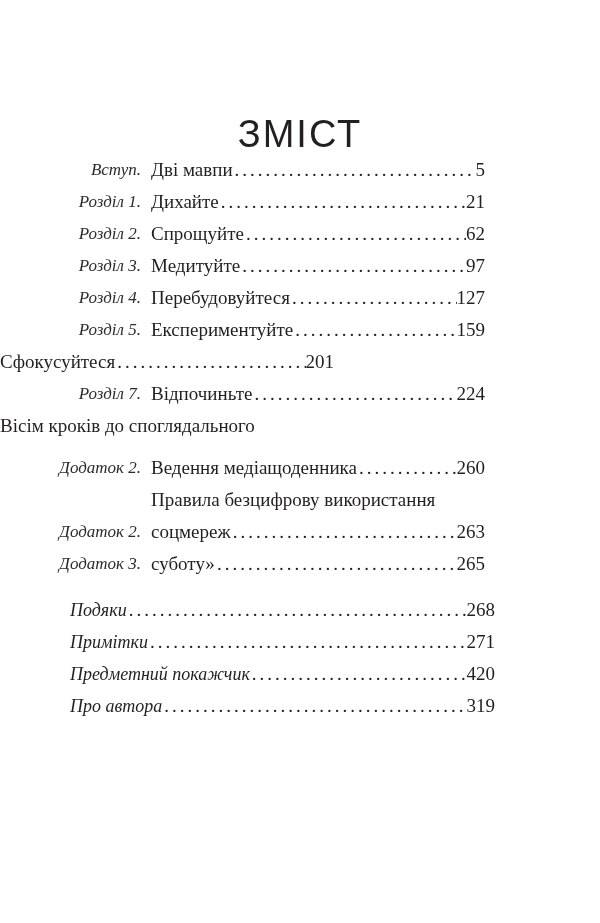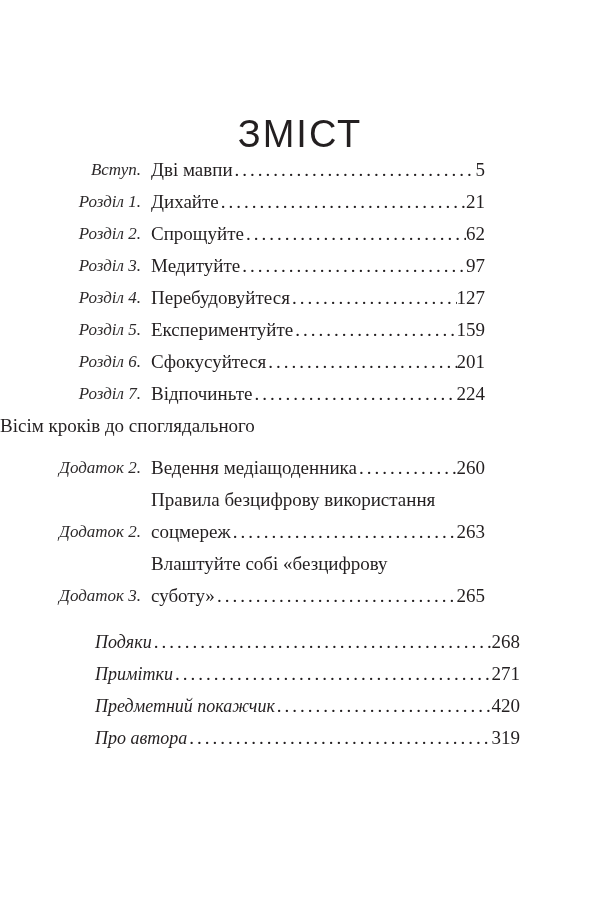--- a/index.html
+++ b/index.html
@@ -48,21 +48,21 @@
       flex: 0 0 151px;
       font-style: italic;
       font-size: 17px;
       color: #2d2a2b;
     }
     .entry .body {
       width: 334px;
       flex: 0 0 334px;
     }
     .entry.full .body {
-      margin-left: 95px;
+      margin-left: 70px;
       width: 425px;
       flex: 0 0 425px;
     }
     .line {
       display: flex;
       align-items: baseline;
       white-space: nowrap;
     }
     .line .title { flex: 0 0 auto; }
     .line .leader {
@@ -153,21 +153,20 @@
     <div class="body">
         <div class="line">
       <span class="title">Експериментуйте</span>
       <span class="leader"></span>
       <span class="page">159</span>
     </div>
       </div>
   </div>
 
   <div class="entry">
-    <span class="label">Розділ 6.</span>
     <div class="body">
         <div class="line">
       <span class="title">Сфокусуйтеся</span>
       <span class="leader"></span>
       <span class="page">201</span>
     </div>
       </div>
   </div>
 
   <div class="entry">
@@ -213,23 +212,20 @@
         <span class="leader"></span>
         <span class="page">263</span>
       </div>
     </div>
   </div>
 
   <div class="entry">
     <span class="label">Додаток 3.</span>
     <div class="body">
       <div class="line">
-        <span class="title">Влаштуйте собі «безцифрову</span>
-      </div>
-      <div class="line">
         <span class="title">суботу»</span>
         <span class="leader"></span>
         <span class="page">265</span>
       </div>
     </div>
   </div>
 
   <div class="gap-medium"></div>
 
   <div class="entry full">

